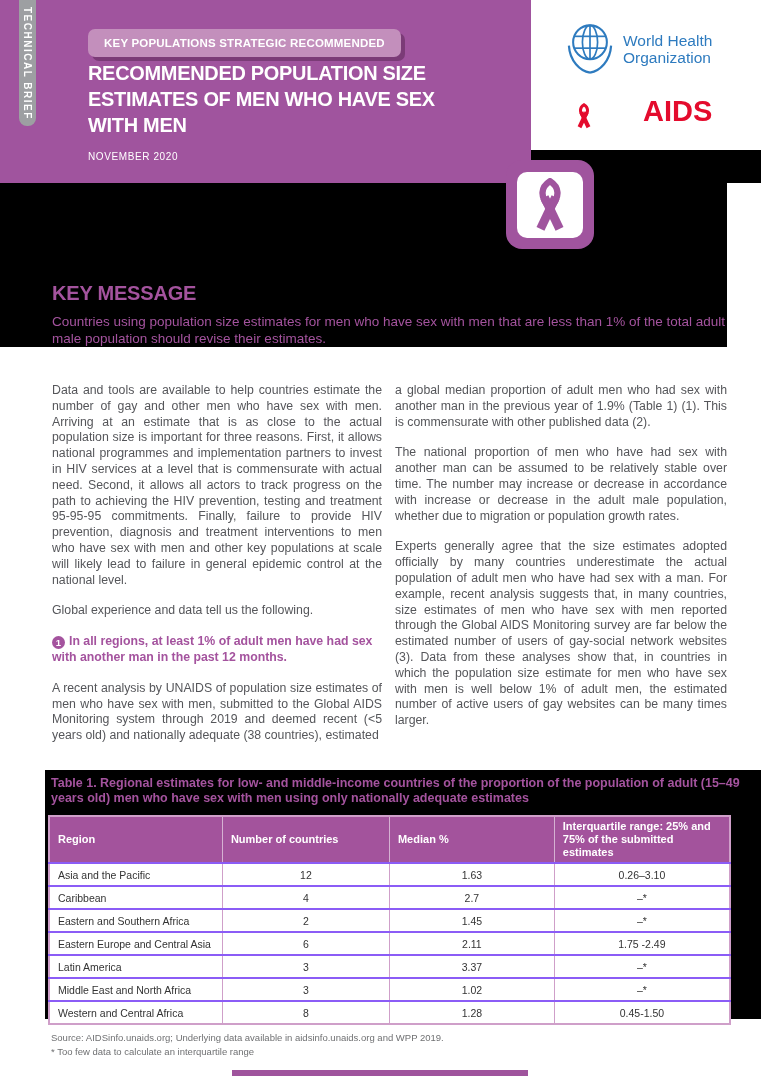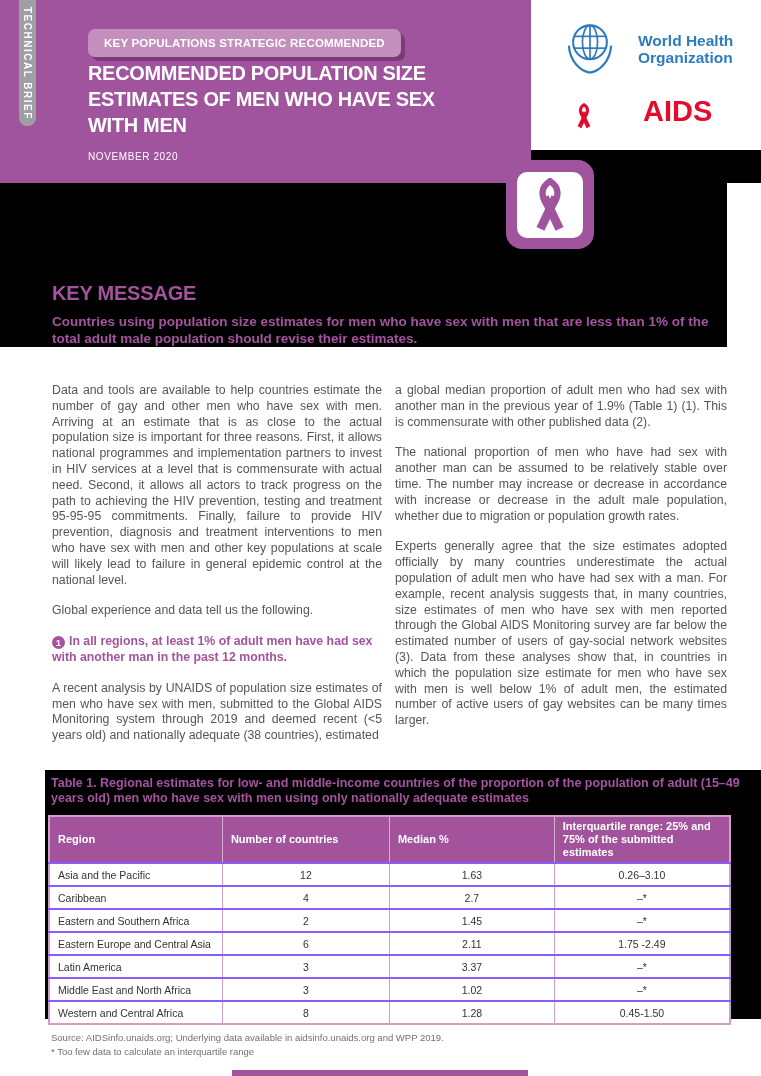--- a/index.html
+++ b/index.html
@@ -27,28 +27,28 @@
 
   
   .badge{position:absolute;left:506px;top:160px;width:88px;height:89px;background:#a0549e;
          border-radius:16px;}
   .badge-inner{position:absolute;left:11px;top:12px;width:66px;height:66px;background:#fff;
          border-radius:10px;display:flex;align-items:center;justify-content:center;}
 
   
   .logos{position:absolute;left:531px;top:0;width:230px;height:150px;background:#fff;}
   .who{position:absolute;left:32px;top:20px;display:flex;align-items:center;}
-  .who-text{margin-left:21px;color:#2e7bbf;font-weight:700;font-size:15.5px;line-height:17px;}
+  .who-text{margin-left:6px;color:#2e7bbf;font-weight:400;font-size:15.5px;line-height:17px;}
   .aids{position:absolute;left:44px;top:95px;display:flex;align-items:flex-start;}
   .aids-word{margin-left:68px;color:#e40b2d;font-weight:700;font-size:29px;letter-spacing:0;}
 
   
   .keymsg{position:absolute;left:52px;top:282px;width:676px;}
   .keymsg h2{margin:0 0 8px 0;color:#a4539e;font-size:20px;font-weight:700;letter-spacing:-.2px;}
-  .keymsg p{margin:0;color:#a4539e;font-size:13.5px;line-height:17px;font-weight:700;}
+  .keymsg p{margin:0;color:#a4539e;font-size:13.5px;line-height:17px;font-weight:400;}
 
   
   .col{position:absolute;top:383px;font-size:12.3px;line-height:15.8px;color:#55565a;
        text-align:justify;}
   .col-left{left:52px;width:330px;}
   .col-right{left:395px;width:332px;}
   .col p{margin:0 0 15px 0;}
   .col p.hl{color:#a4539e;font-weight:700;text-align:left;}
   .circ{display:inline-block;width:13px;height:13px;border-radius:50%;background:#a4539e;
         color:#fff;font-size:9.5px;line-height:13px;text-align:center;font-weight:700;

